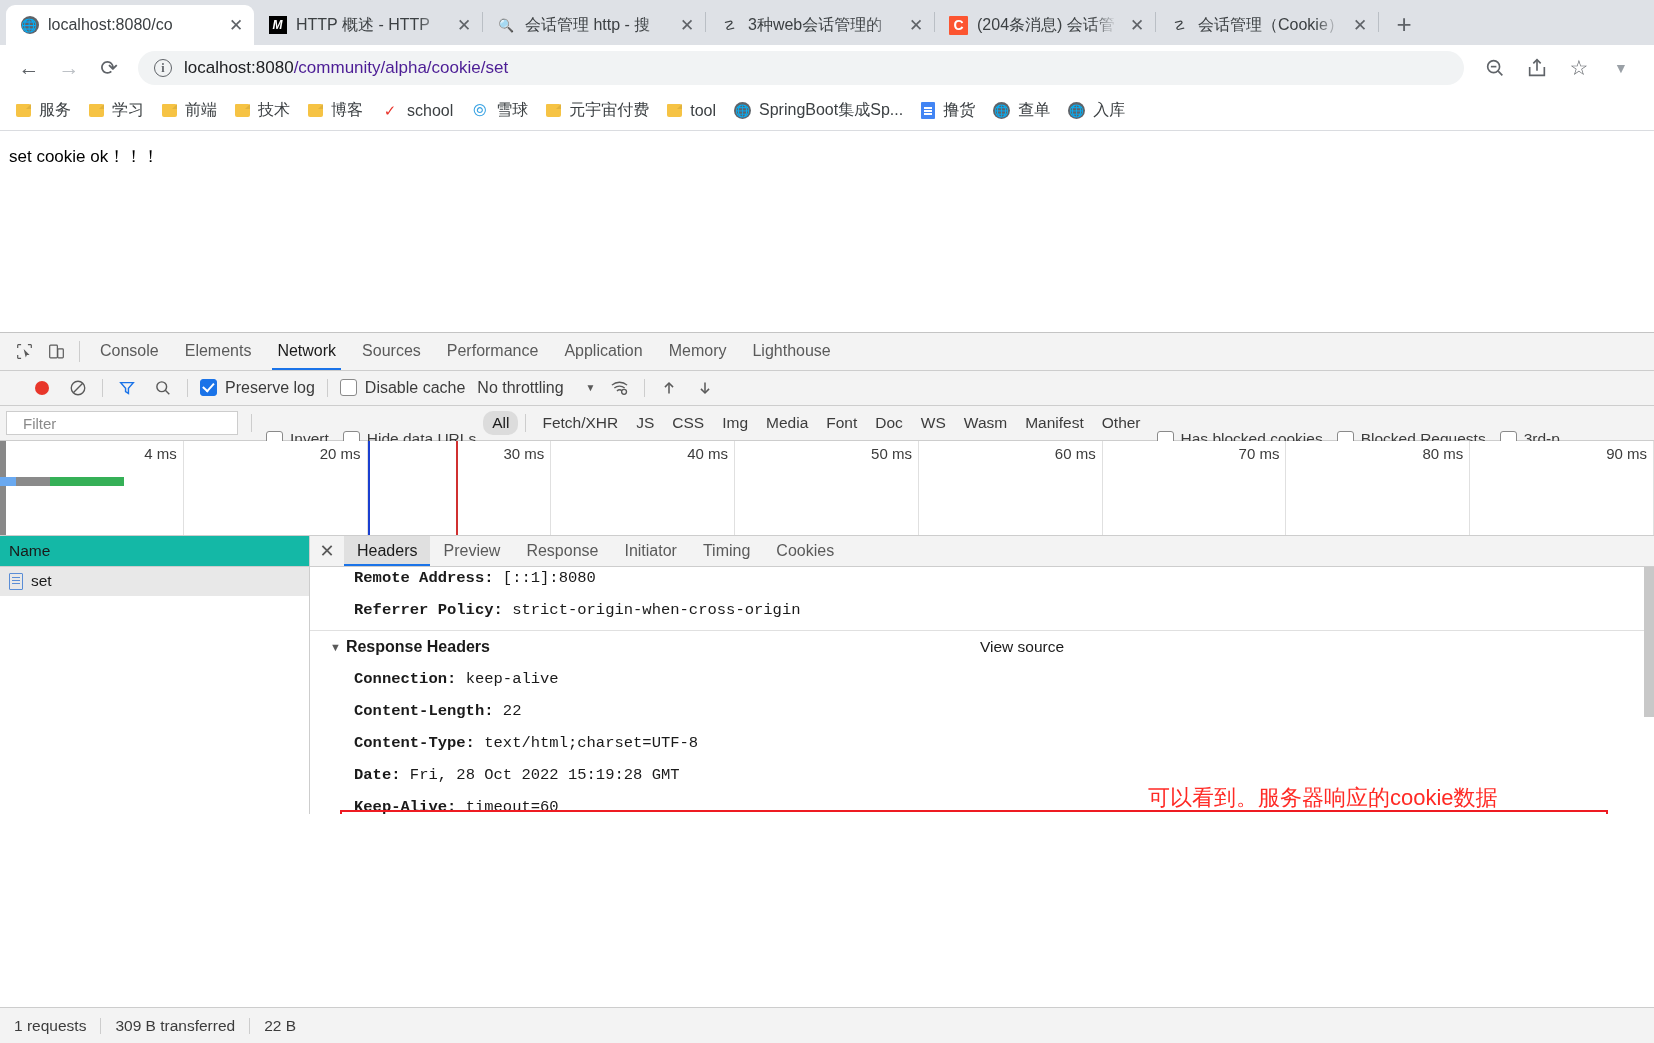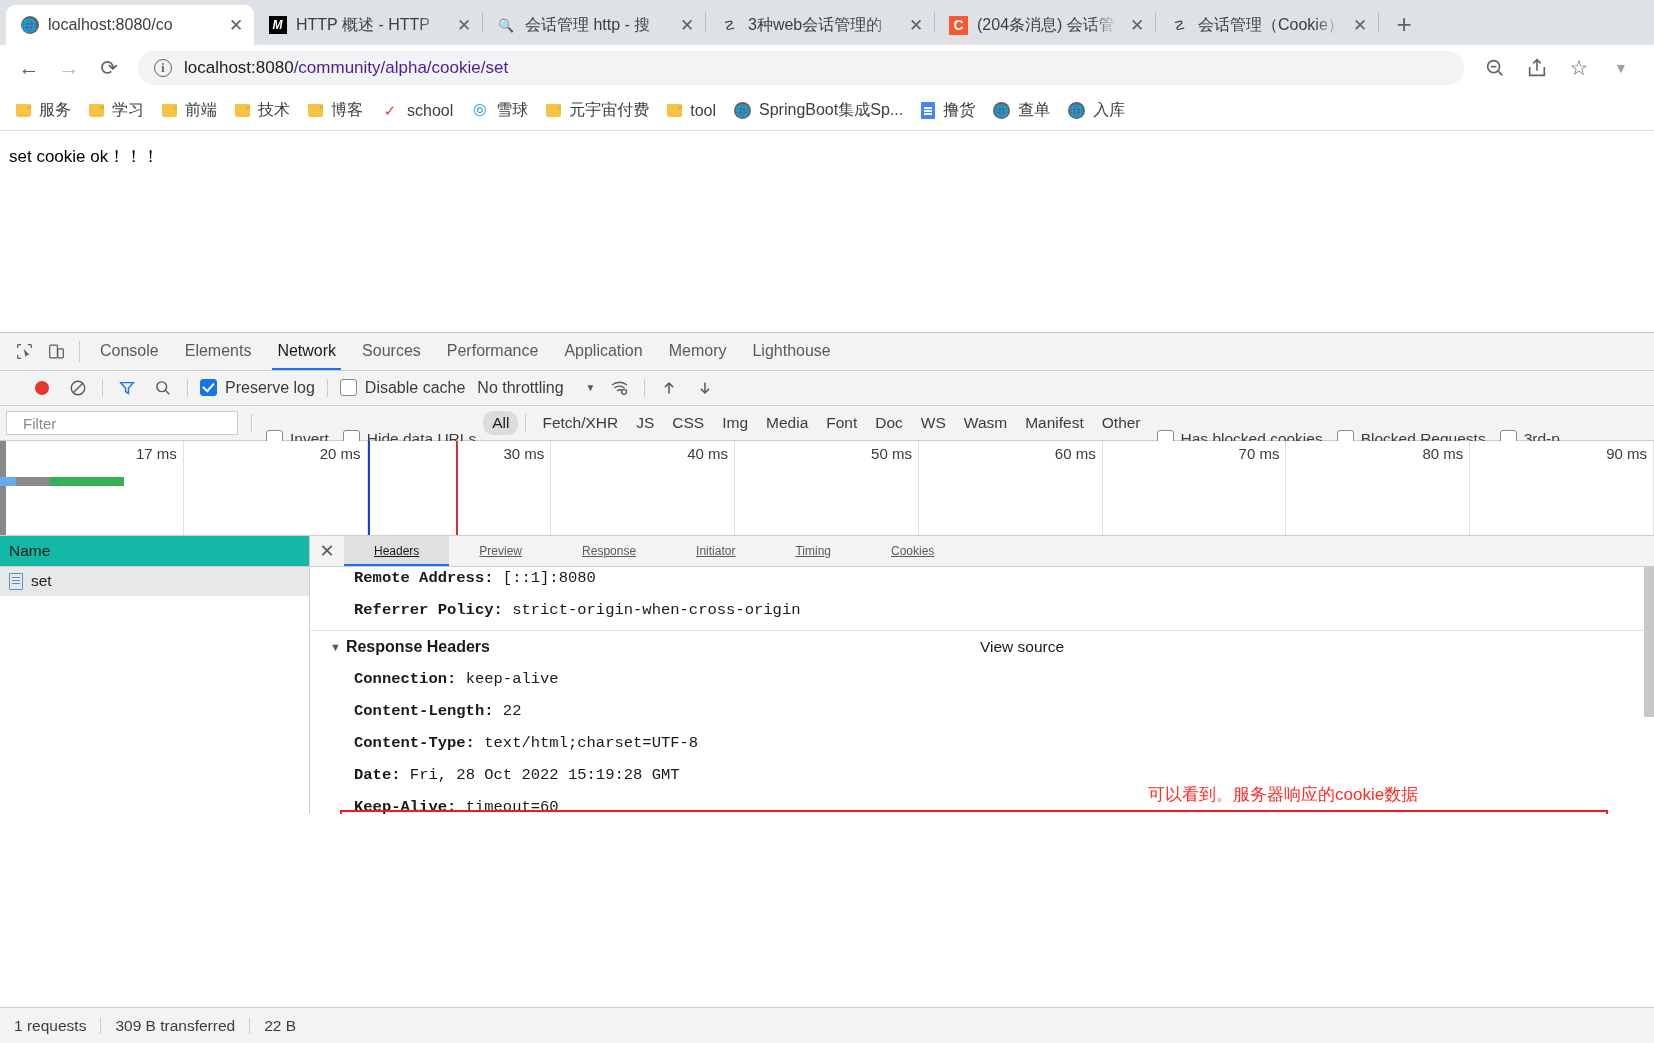--- a/index.html
+++ b/index.html
@@ -291,21 +291,21 @@
     border: 1px solid #cdcdcd;
     margin: 0 6px;
     font-size: 15px;
     color: #8a8a8a;
     padding: 0 16px;
     display: flex; align-items: center;
     font-family: "Liberation Sans", sans-serif;
   }
   .frow-sep { width: 1px; height: 18px; background: #cdcdcd; margin: 0 7px; }
   .fcheck {
-    display: flex; align-items: flex-start; gap: 7px;
+    display: flex; align-items: center; gap: 7px;
     font-size: 15.5px; color: #3c3c3c; padding: 0 7px; margin-top: 32px;
   }
   .ftype {
     font-size: 15.5px; color: #3c3c3c;
     padding: 3px 9px; border-radius: 10px;
     white-space: nowrap;
   }
   .ftype.sel { background: #dcdcdc; color: #1a1a1a; }
 
   
@@ -384,25 +384,24 @@
     display: flex; align-items: stretch;
     background: #f3f3f3;
     border-bottom: 1px solid #cdcdcd;
   }
   .det-close {
     width: 34px;
     display: flex; align-items: center; justify-content: center;
     color: #5a5a5a; font-size: 18px;
   }
   .det-tab {
-    padding: 0 30px;
+    padding: 0 13px;
     display: flex; align-items: center;
-    font-size: 12px; color: #5a5a5a;
+    font-size: 16px; color: #5a5a5a;
     position: relative;
-    text-decoration: underline;
   }
   .det-tab.active {
     color: #1a1a1a;
     background: #e0e0e0;
   }
   .det-tab.active::after {
     content: ""; position: absolute; left: 0; right: 0; bottom: 0;
     height: 2px; background: #1a73e8;
   }
   .det-body {
@@ -436,21 +435,21 @@
   }
   .hdr-sec .viewsrc {
     margin-left: 490px;
     font-size: 15.5px; color: #1a1a1a;
     font-family: "Liberation Sans", sans-serif;
   }
   .annot-red {
     position: absolute;
     left: 838px; top: 216px;
     color: #ff2a25;
-    font-size: 17px;
+    font-size: 22px;
     font-weight: 500;
     white-space: nowrap;
     font-family: "Liberation Sans", sans-serif;
   }
   .setcookie-box {
     position: absolute;
     left: 30px; top: 243px;
     right: 46px;
     height: 32px;
     border: 2px solid #ee1b22;
@@ -751,21 +750,21 @@
     </div>
     <div class="fcheck">
       <span class="cbox"></span>
       <span>3rd-p</span>
     </div>
   </div>
 
   <div class="dt-overview">
     <div class="ov-leftmark"></div>
     <div class="ov-cell">
-        <span class="lbl">17 ms</span>
+        <span class="lbl">4 ms</span>
       </div>
     <div class="ov-cell">
         <span class="lbl">20 ms</span>
       </div>
     <div class="ov-cell">
         <span class="lbl">30 ms</span>
       </div>
     <div class="ov-cell">
         <span class="lbl">40 ms</span>
       </div>

